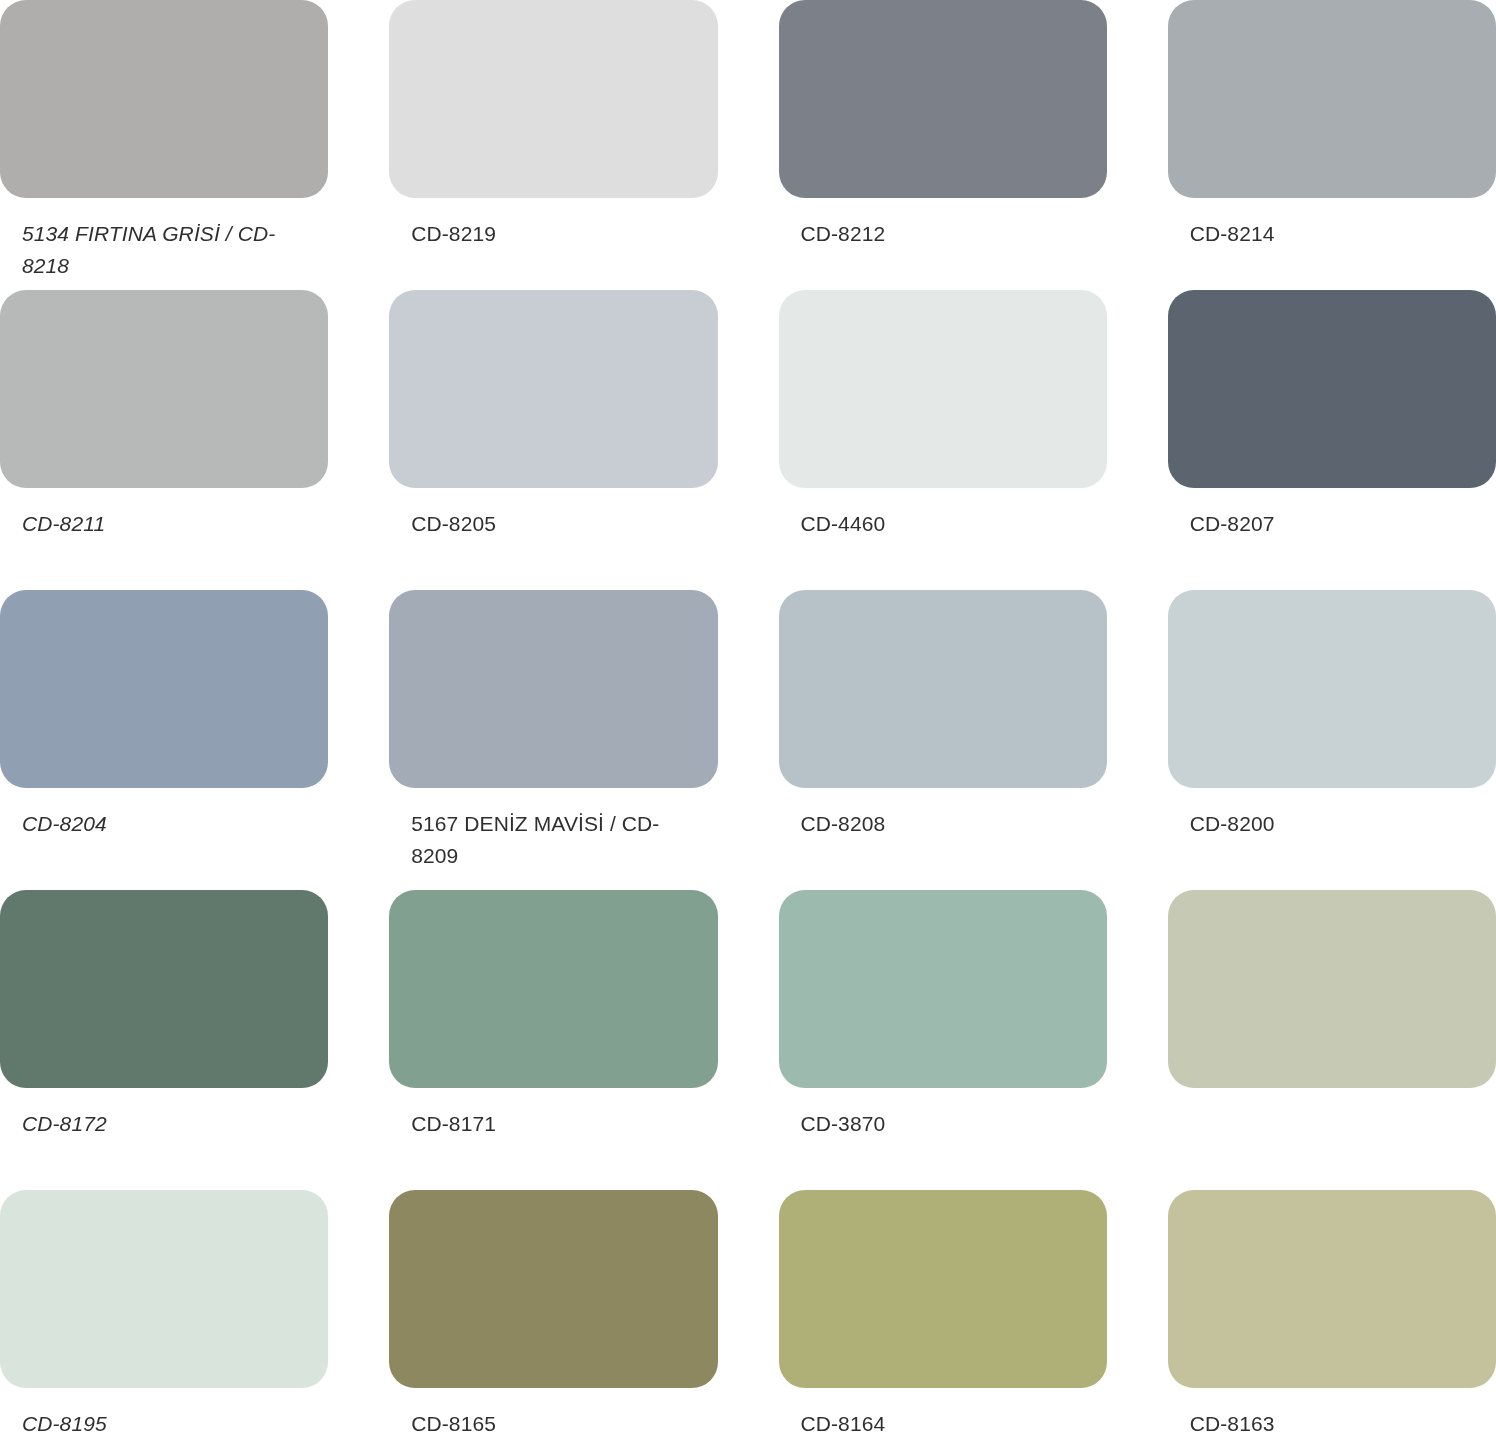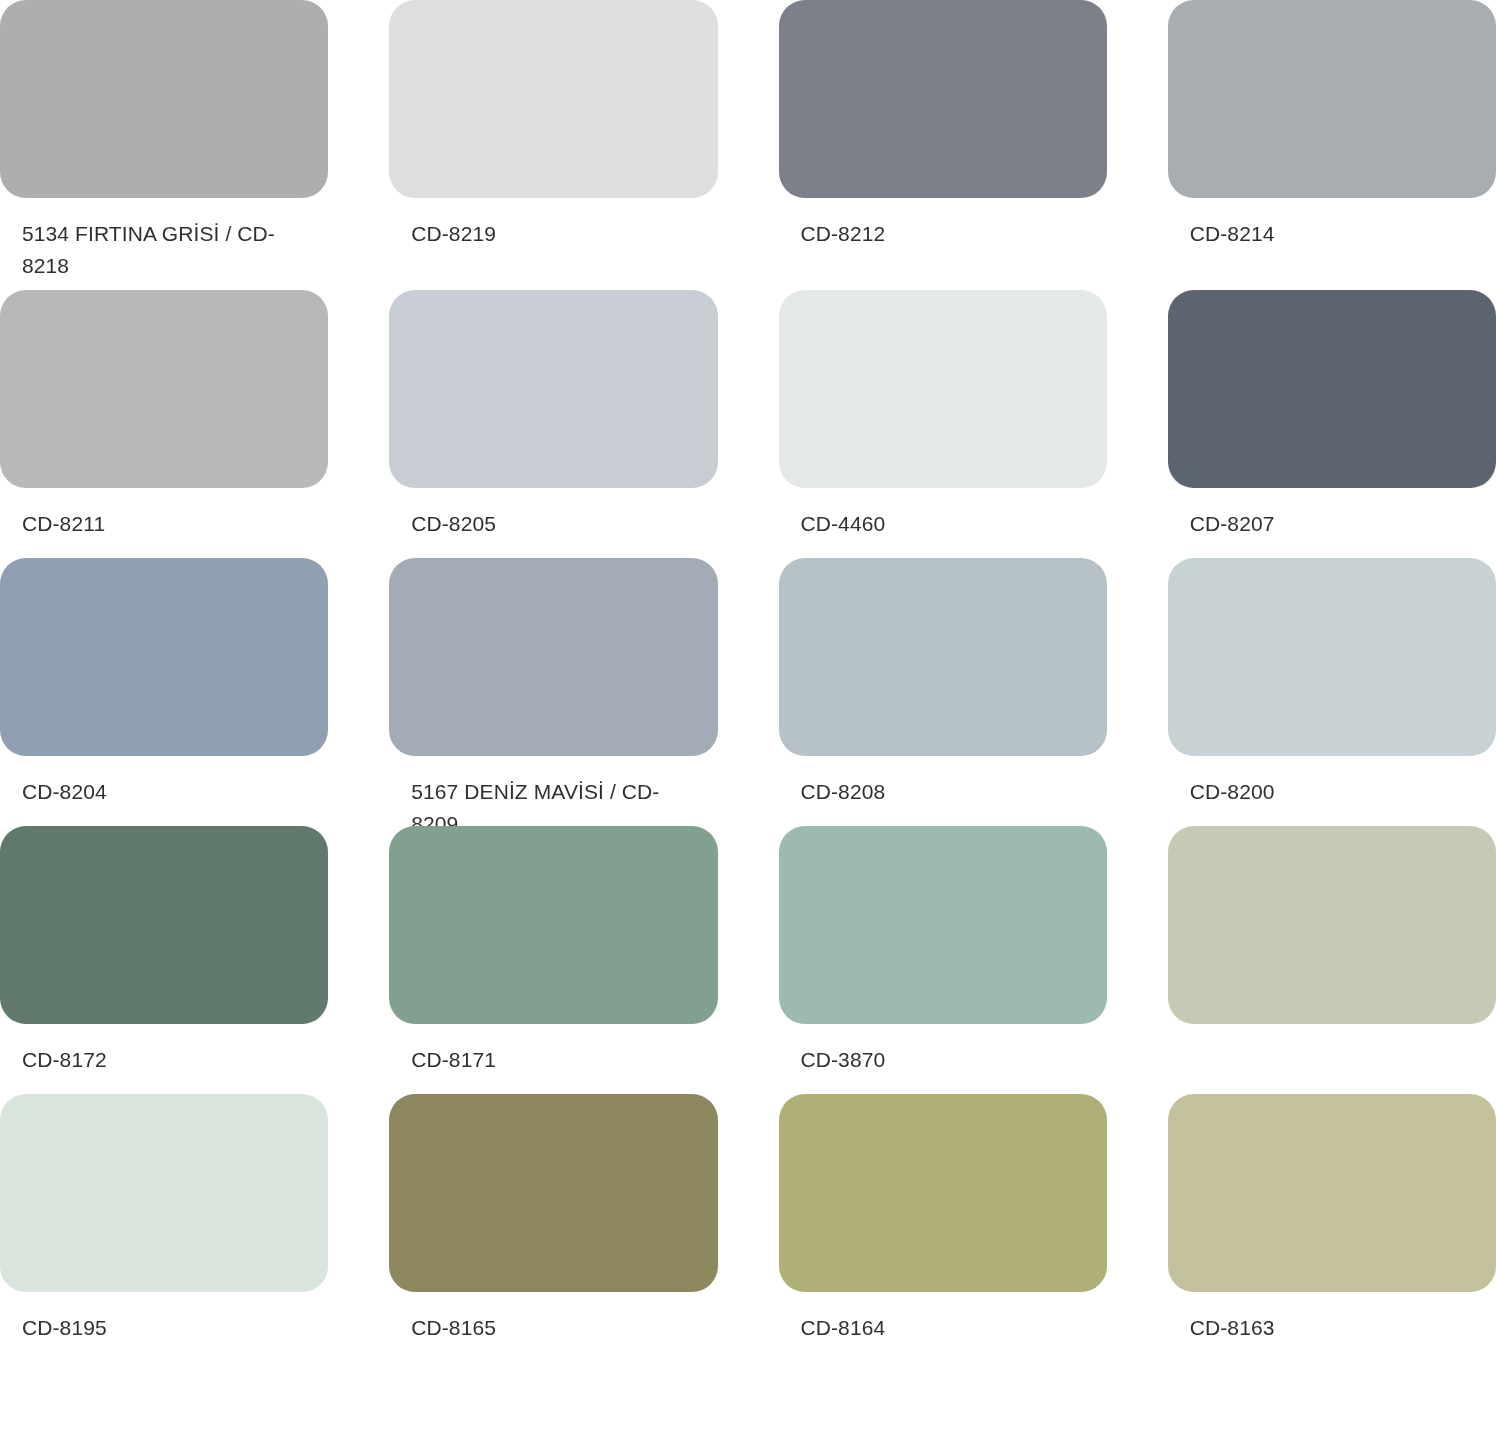--- a/index.html
+++ b/index.html
@@ -20,21 +20,21 @@
     grid-template-columns: repeat(4, 1fr);
     column-gap: 61px;
     row-gap: 0px;
     width: 1496px;
     box-sizing: border-box;
   }
 
   .swatch-cell {
     width: 100%;
     box-sizing: border-box;
-    height: 268px;
+    height: 300px;
     position: relative;
   }
 
   .swatch-chip {
     width: 100%;
     height: 198px;
     border-radius: 26px;
     display: block;
   }
 
@@ -54,21 +54,21 @@
   .col-1 .swatch-label { padding-left: 22px; }
   .col-2 .swatch-label { padding-left: 22px; }
   .col-3 .swatch-label { padding-left: 22px; }
   .col-4 .swatch-label { padding-left: 22px; }
 
   .col-1 .swatch-chip { margin-left: 0; width: 330px; }
   .col-2 .swatch-chip { margin-left: 0; width: 330px; }
   .col-3 .swatch-chip { margin-left: 0; width: 330px; }
   .col-4 .swatch-chip { margin-left: 0; width: 330px; }
 
-  .col-1 .swatch-label { padding-left: 22px; }
+  .col-1 .swatch-label { padding-left: 22px; font-style: italic; }
 </style>
 </head>
 <body>
 
 <div id="palette-grid">
     <div class="swatch-cell col-1 row-1" style="height: 290px;">
       <div class="swatch-chip" style="background: rgb(175, 174, 172); width: 100%;"></div>
       <div class="swatch-label">5134 FIRTINA GRİSİ / CD-8218</div>
     </div>
     <div class="swatch-cell col-2 row-1" style="height: 230px;">

